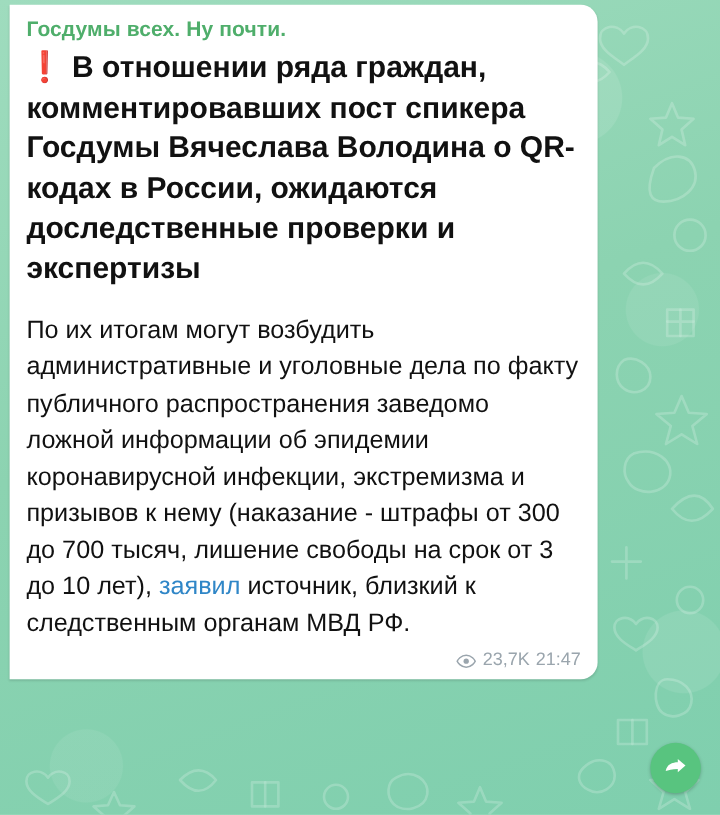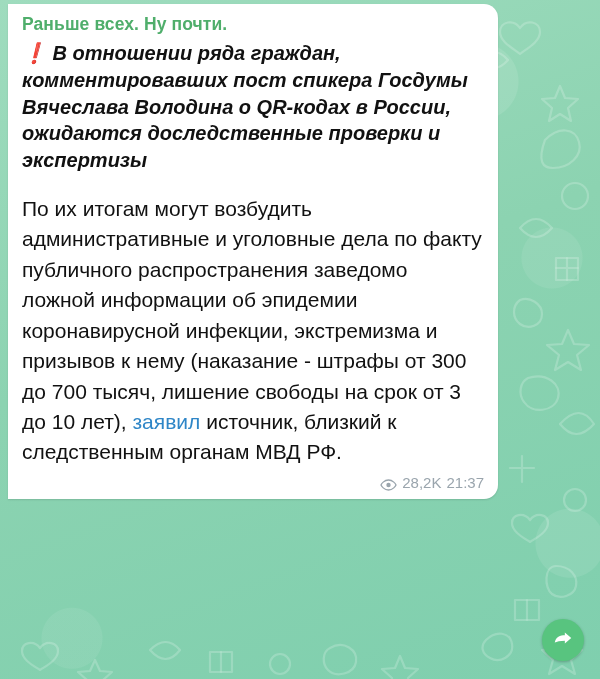--- a/index.html
+++ b/index.html
@@ -52,26 +52,25 @@
   }
   .channel-name {
     color: #4fae6b;
     font-size: 17.5px;
     font-weight: 700;
     letter-spacing: 0.1px;
     margin-bottom: 5px;
     line-height: 1.2;
   }
   .headline {
-    font-size: 20px;
+    font-size: 25px;
     font-weight: 700;
     color: #111111;
     line-height: 1.34;
     margin: 0 0 6px 0;
-    font-style: italic;
   }
   .excl {
     color: #e8432a;
     font-weight: 700;
   }
   .body-text {
     font-size: 21px;
     color: #111111;
     line-height: 1.45;
     margin-top: 20px;
@@ -148,35 +147,35 @@
         <path d="M210 652 l22 0 0 20 -22 0z"></path>
         <path d="M221 652 l0 20"></path>
         <circle cx="280" cy="664" r="10"></circle>
         <path d="M330 648 c14-8 28 2 26 14 c-2 12 -20 16 -28 8 c-6-6 -6-18 2-22z"></path>
         <path d="M400 656 l5 12 13 1 -10 9 3 13 -11-7 -11 7 3-13 -10-9 13-1z"></path>
       </g>
     </svg>
   </div>
 
   <div class="bubble">
-    <div class="channel-name">Раньше всех. Ну почти.</div>
+    <div class="channel-name">Госдумы всех. Ну почти.</div>
 
     <div class="headline"><span class="excl">❗</span> <span>В отношении ряда граждан, комментировавших пост спикера Госдумы Вячеслава Володина о QR-кодах в России, ожидаются доследственные проверки и экспертизы</span></div>
 
     <div class="body-text"><span>По их итогам могут возбудить административные и уголовные дела по факту публичного распространения заведомо ложной информации об эпидемии коронавирусной инфекции, экстремизма и призывов к нему (наказание - штрафы от 300 до 700 тысяч, лишение свободы на срок от 3 до 10 лет), </span><span class="link">заявил</span><span> источник, близкий к следственным органам МВД РФ.</span></div>
 
     <div class="meta">
       <span class="eye-icon">
         <svg viewBox="0 0 17 12" width="17" height="12" aria-hidden="true">
           <path d="M8.5 1 C4 1 1.4 5 1 6 c0.4 1 3 5 7.5 5 S15.6 7 16 6 C15.6 5 13 1 8.5 1z" fill="none" stroke="#9aa5ad" stroke-width="1.3"></path>
           <circle cx="8.5" cy="6" r="2.2" fill="#9aa5ad"></circle>
         </svg>
       </span>
-      <span>28,2K</span>
-      <span>21:37</span>
+      <span>23,7K</span>
+      <span>21:47</span>
     </div>
   </div>
 
   <div class="share-btn">
     <span>
       <svg viewBox="0 0 24 24" width="22" height="22" aria-hidden="true">
         <path d="M3 17 c1-6 6-8 11-8 V6 l7 6 -7 6 v-3 c-5 0 -9 1 -11 2z" fill="#ffffff"></path>
       </svg>
     </span>
   </div>

